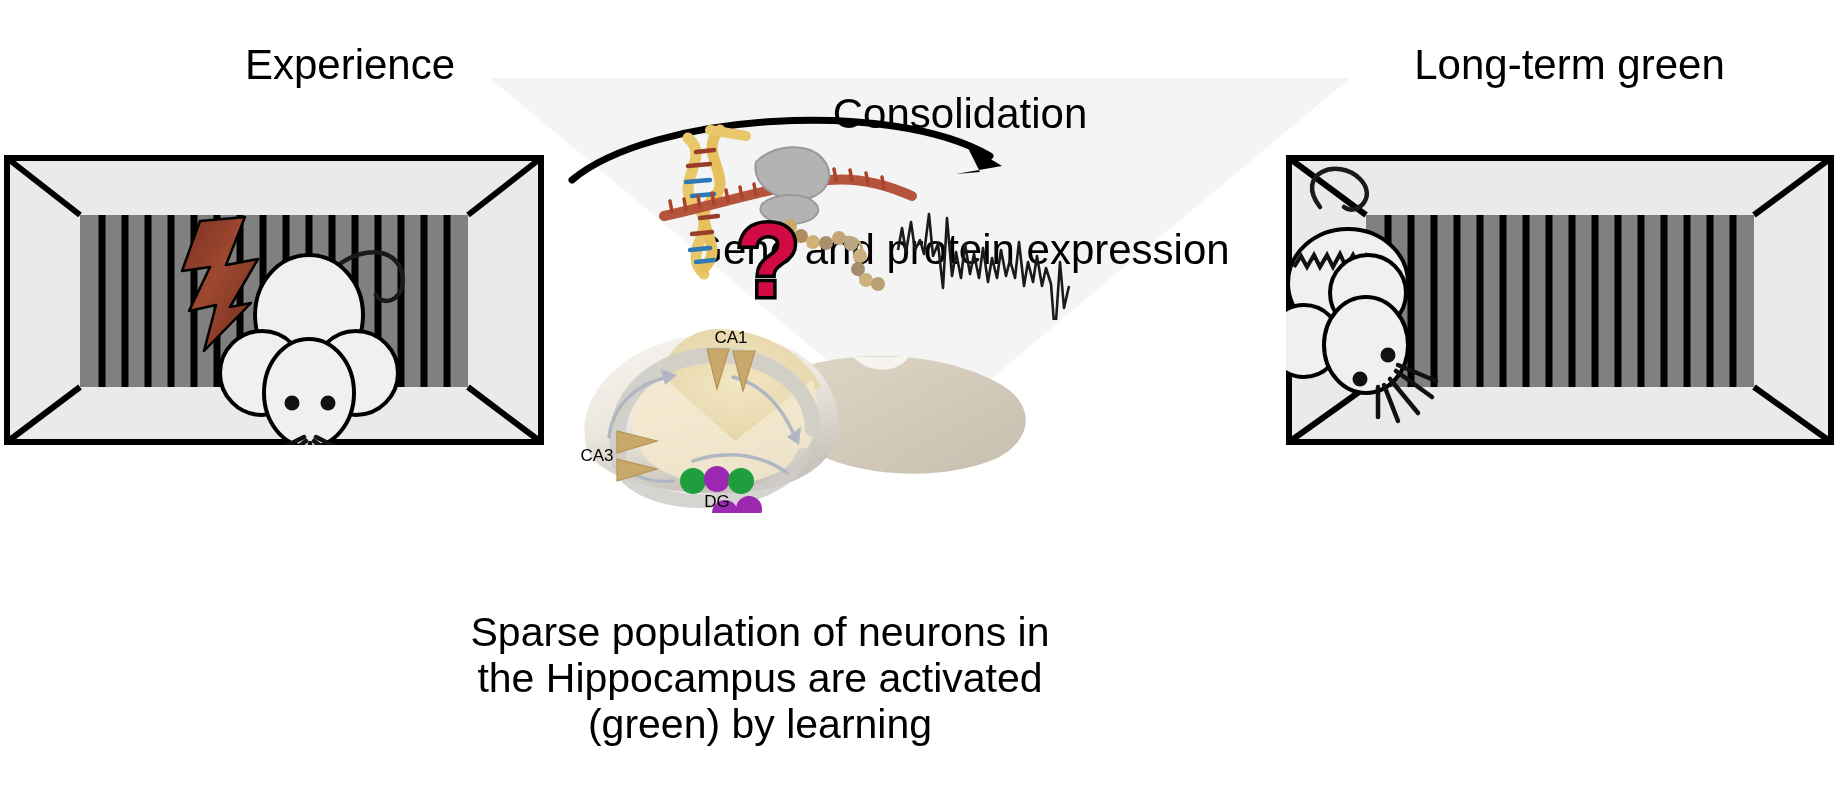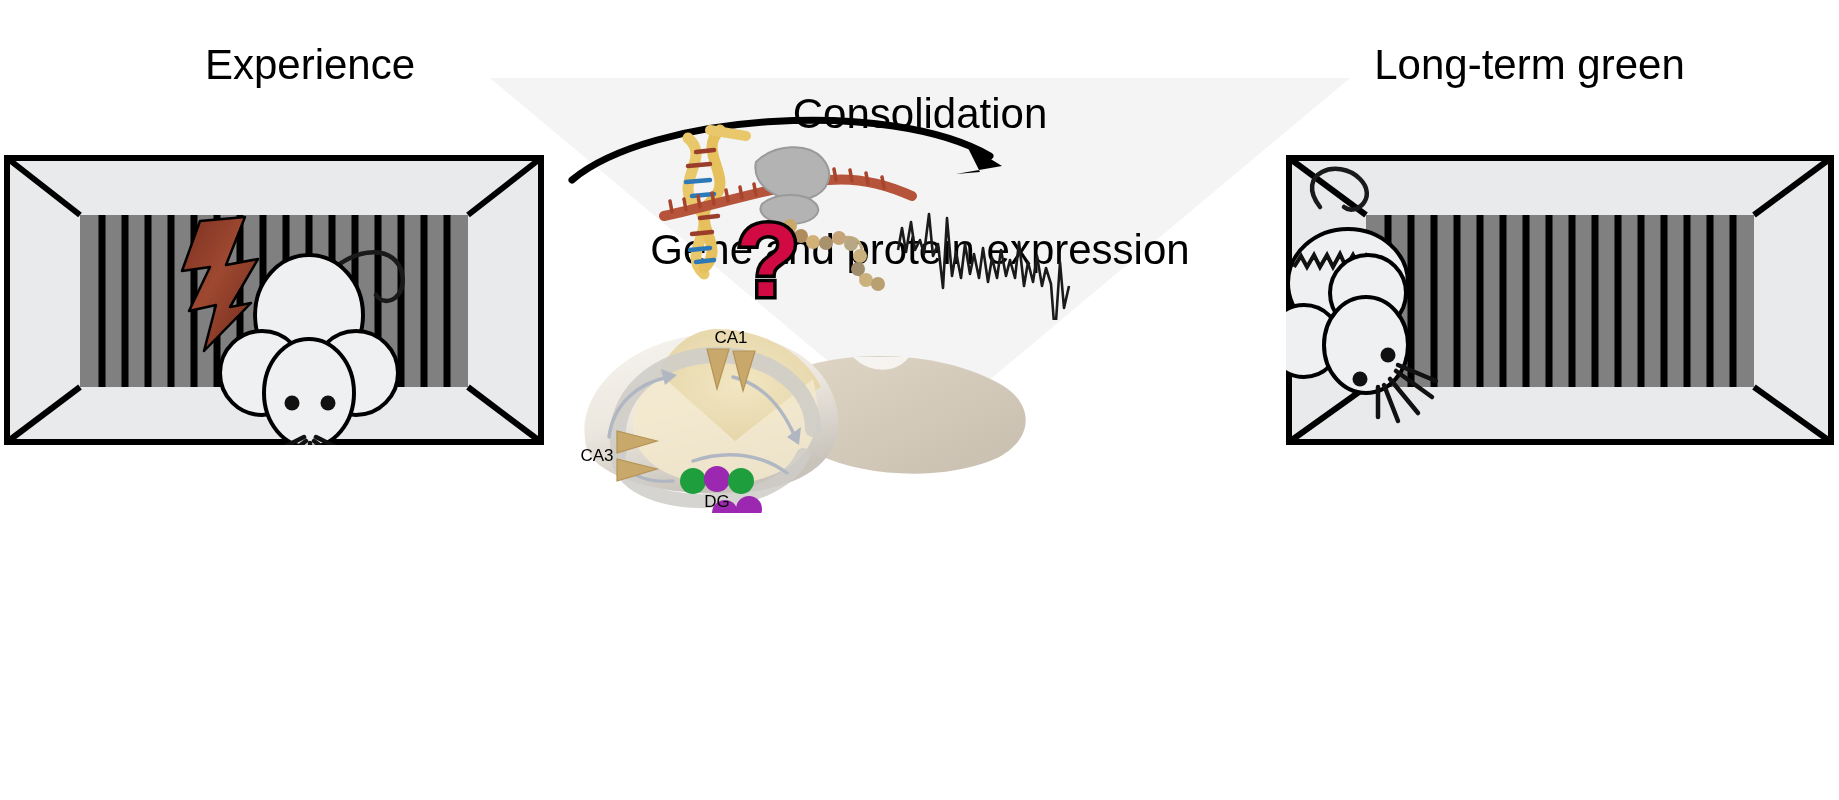--- a/index.html
+++ b/index.html
@@ -20,20 +20,21 @@
   .abs { position: absolute; }
 
   
   .heading {
     font-size: 42px;
     color: #000000;
     text-align: center;
     line-height: 1.08;
     white-space: pre;
     font-weight: 400;
+    padding-left: 40px;
   }
   #title-experience {
     left: 0px; top: 42px; width: 620px;
   }
   #title-longterm {
     left: 1220px; top: 42px; width: 619px;
   }
   #title-consolidation {
     left: 500px; top: 0px; width: 840px; text-align: center;
   }
@@ -352,14 +353,17 @@
         <circle cx="128" cy="168" r="13" fill="#1f9e3e"></circle>
         <circle cx="152" cy="166" r="13" fill="#9c27b0"></circle>
         <circle cx="176" cy="168" r="13" fill="#1f9e3e"></circle>
         <circle cx="160" cy="200" r="13" fill="#9c27b0"></circle>
         <circle cx="184" cy="196" r="13" fill="#9c27b0"></circle>
       </g>
       <text class="lbl" x="152" y="194" font-size="17" text-anchor="middle">DG</text>
     </svg>
   </div>
 
+  <div class="abs" id="bottom-caption">Sparse population of neurons in
+the Hippocampus are activated
+(green) by learning</div>
 
 </div>
 
 </body></html>

